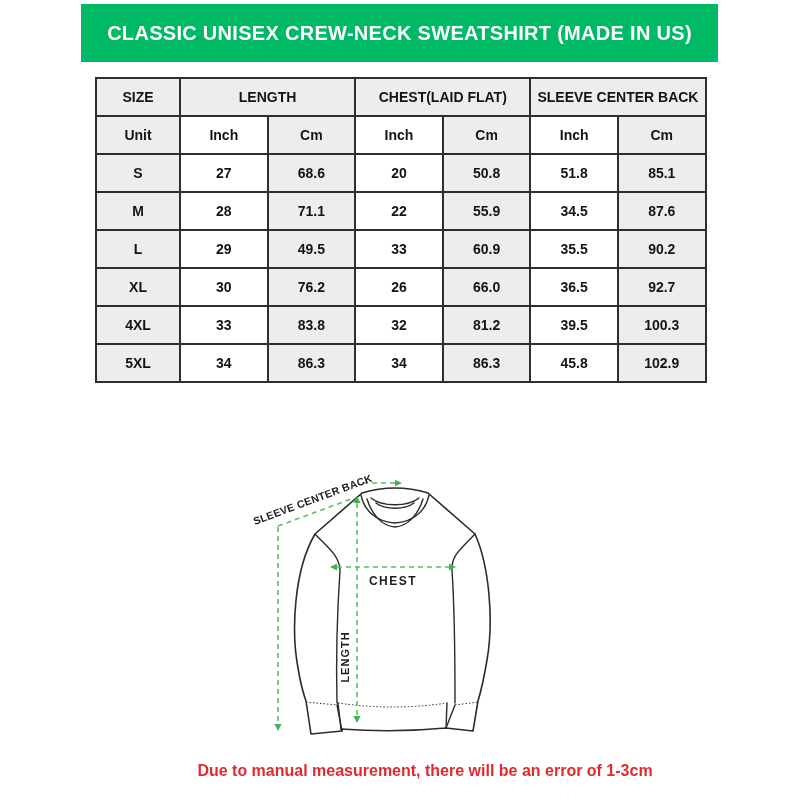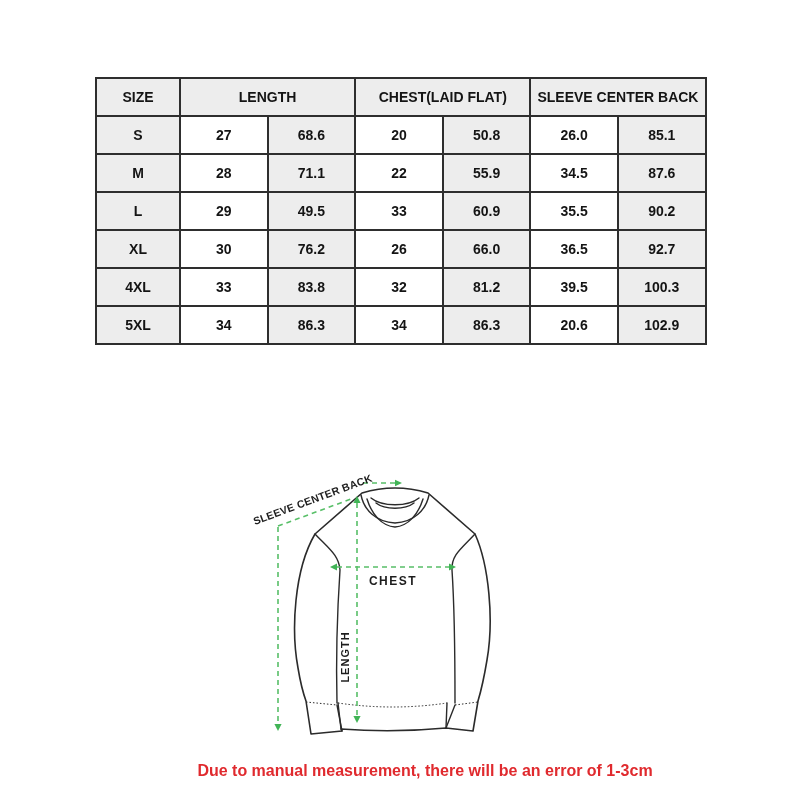--- a/index.html
+++ b/index.html
@@ -25,45 +25,57 @@
   .sewline{stroke:#2b2b2b;stroke-width:1.4;fill:none;stroke-linecap:round;}
   .seam{stroke:#2b2b2b;stroke-width:1;fill:none;stroke-dasharray:1.5 2;}
   .meas{stroke-width:1.6;fill:none;stroke-dasharray:5 4;}
   .dlabel{font-family:"Liberation Sans", sans-serif;font-weight:700;fill:#1d1d1d;}
 </style>
 </head>
 <body>
 
 <div class="page">
 
+  <div class="banner" style="background:#00b964;">
+    <span class="banner-title">CLASSIC UNISEX CREW-NECK SWEATSHIRT (MADE IN US)</span>
+  </div>
 
   <table class="size-table">
     <colgroup>
       <col style="width:84px">
         <col style="width:87.6px">
         <col style="width:87.6px">
       <col style="width:87.6px">
         <col style="width:87.6px">
         <col style="width:87.6px">
         <col style="width:87.6px">
     </colgroup>
     <tbody>
       <tr>
         <td class="g">SIZE</td>
         <td class="g" colspan="2">LENGTH</td>
         <td class="g" colspan="2">CHEST(LAID FLAT)</td>
         <td class="g" colspan="2">SLEEVE CENTER BACK</td>
       </tr>
       <tr>
+        <td class="g">Unit</td>
+        <td>Inch</td>
+        <td class="g">Cm</td>
+        <td>Inch</td>
+        <td class="g">Cm</td>
+        <td>Inch</td>
+        <td class="g">Cm</td>
+      </tr>
+      <tr>
         <td class="g">S</td>
         <td>27</td>
         <td class="g">68.6</td>
         <td>20</td>
         <td class="g">50.8</td>
-        <td>26.0</td>
+        <td>51.8</td>
         <td class="g">85.1</td>
       </tr>
       <tr>
         <td class="g">M</td>
         <td>28</td>
         <td class="g">71.1</td>
         <td>22</td>
         <td class="g">55.9</td>
         <td>34.5</td>
         <td class="g">87.6</td>
@@ -94,21 +106,21 @@
         <td class="g">81.2</td>
         <td>39.5</td>
         <td class="g">100.3</td>
       </tr>
       <tr>
         <td class="g">5XL</td>
         <td>34</td>
         <td class="g">86.3</td>
         <td>34</td>
         <td class="g">86.3</td>
-        <td>20.6</td>
+        <td>45.8</td>
         <td class="g">102.9</td>
       </tr>
     </tbody>
   </table>
 
   <svg class="diagram" width="320" height="310" viewBox="0 0 320 310">
 
     <path class="sew" d="
       M122,43 Q155,33 188,43
       L235,84

